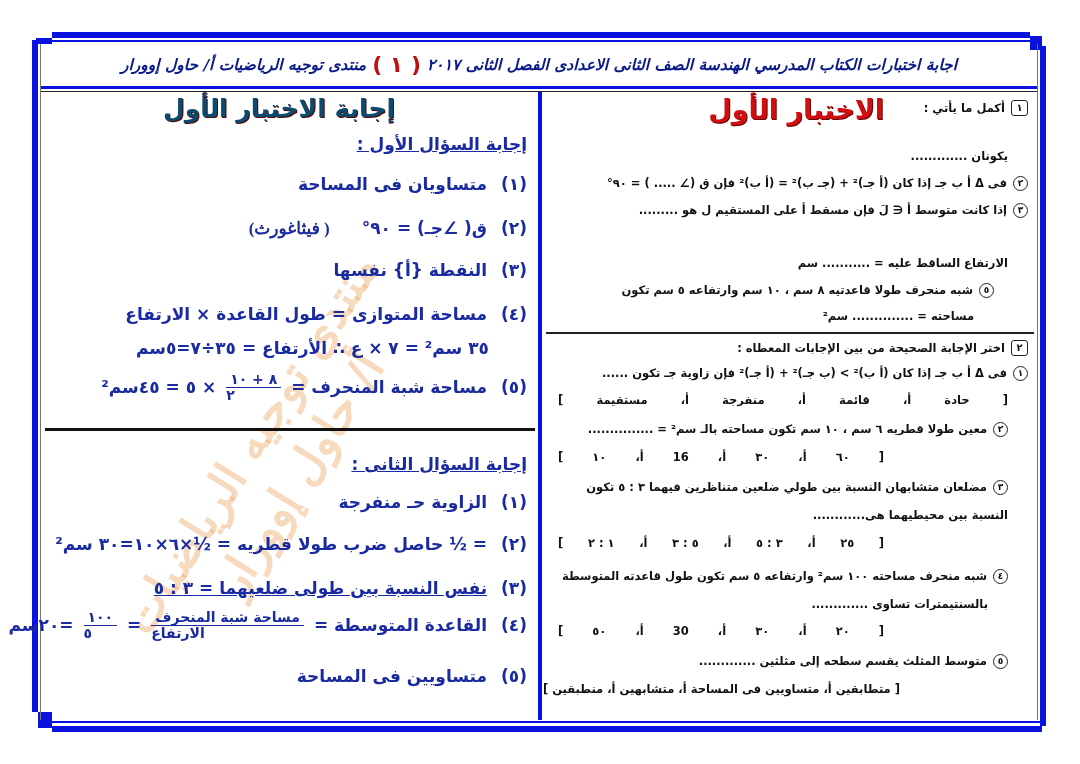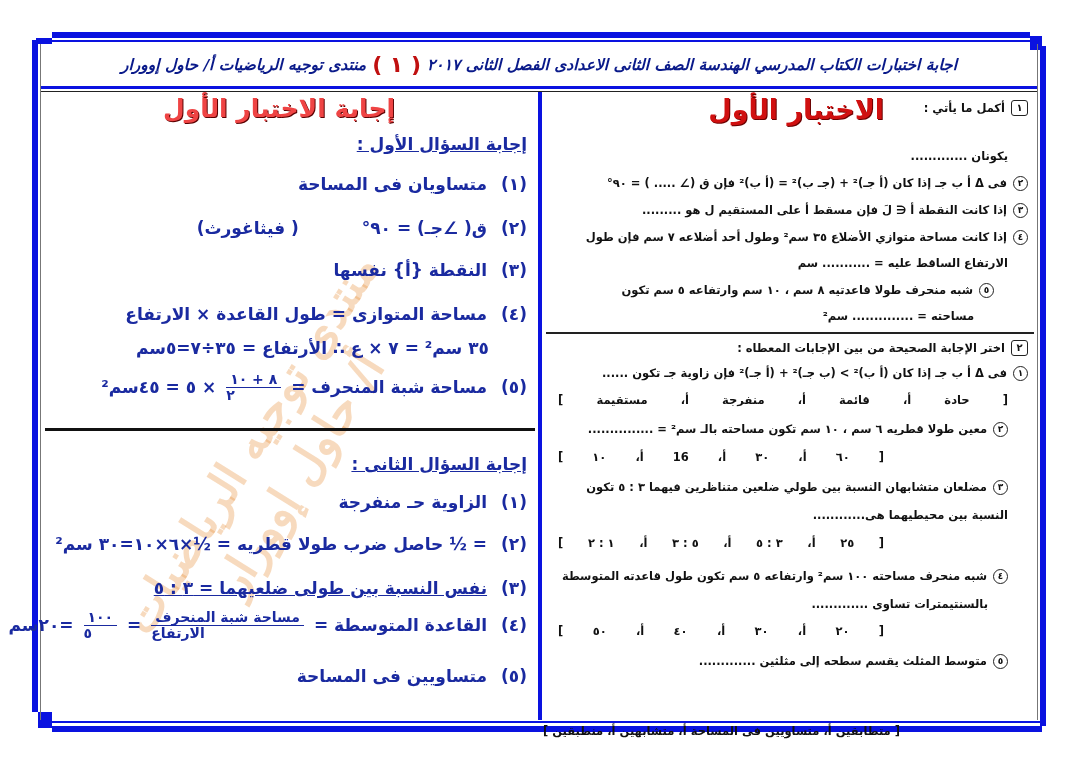--- a/index.html
+++ b/index.html
@@ -58,21 +58,21 @@
   .sec-rule { position: absolute; left: 0; width: 488px; height: 2px; background: #222; }
   .choices { position: absolute; left: 6px; right: 14px; display: flex; justify-content: space-between; white-space: nowrap; }
   .choices span { display: inline-block; }
 
   
   .answers {
     position: absolute; left: 4px; top: 50px; width: 490px; height: 624px; direction: rtl;
     color: #1a2aa0; font-family: "DejaVu Sans", sans-serif; font-weight: bold; font-size: 17px;
   }
   .ans-title {
-    position: absolute; right: 140px; top: 0px; color: #ef4444; font-size: 25px; font-weight: bold;
+    position: absolute; right: 140px; top: 0px; color: #0c4a6e; font-size: 25px; font-weight: bold;
     letter-spacing: -1px; text-shadow: 1px 1px 0 #5a0000;
   }
   .ans-heading { position: absolute; right: 8px; font-size: 17px; text-decoration: underline; color: #1a2aa0; white-space: nowrap; }
   .ans-line { position: absolute; right: 8px; white-space: nowrap; }
   .ans-num { display: inline-block; margin-left: 14px; }
   .frac { display: inline-block; vertical-align: middle; text-align: left; margin: 0 4px; font-size: 14px; line-height: 1.1; }
   .frac .top { display: block; border-bottom: 1.5px solid #1a2aa0; padding: 0 4px; }
   .frac .bot { display: block; }
   .ans-rule { position: absolute; left: 0; width: 490px; height: 3px; background: #111; }
 
@@ -113,23 +113,22 @@
     <div class="exam-title">الاختبار الأول</div>
 
     <div class="line" style="top:6px;">
       <span class="q-badge">١</span><span>أكمل ما يأتي :</span>
     </div>
 
     <div class="line" style="top:55px; right:26px;margin-left:16px;">يكونان .............</div>
 
     <div class="line" style="top:82px;margin-left:20px;"><span class="circ">٢</span><span>فى Δ أ ب جـ إذا كان (أ جـ)² + (جـ ب)² = (أ ب)² فإن ق (∠ ..... ) = ٩٠°</span></div>
 
-    <div class="line" style="top:109px;"><span class="circ">٣</span><span>إذا كانت النقطة أ ∈ لَ فإن مسقط أ على المستقيم ل هو .........</span></div>
-
-    <div class="line" style="top:136px;"><span class="circ">٤</span><span>إذا كانت مساحة متوازي الأضلاع ٣٥ سم² وطول أحد أضلاعه ٧ سم فإن طول</span></div>
+    <div class="line" style="top:109px;"><span class="circ">٣</span><span>إذا كانت متوسط أ ∈ لَ فإن مسقط أ على المستقيم ل هو .........</span></div>
+
     <div class="line" style="top:162px; right:26px;">الارتفاع الساقط عليه = ........... سم</div>
 
     <div class="line" style="top:189px; right:40px;"><span class="circ">٥</span><span>شبه منحرف طولا قاعدتيه ٨ سم ، ١٠ سم وارتفاعه ٥ سم تكون</span></div>
     <div class="line" style="top:215px; right:60px;">مساحته = .............. سم²</div>
 
     <div class="sec-rule" style="top:238px;"></div>
 
     <div class="line" style="top:246px;margin-left:20px;">
       <span class="q-badge">٢</span><span>اختر الإجابة الصحيحة من بين الإجابات المعطاه :</span>
     </div>
@@ -175,45 +174,45 @@
     </div>
 
     <div class="line" style="top:475px; right:26px;"><span class="circ">٤</span><span>شبه منحرف مساحته ١٠٠ سم² وارتفاعه ٥ سم تكون طول قاعدته المتوسطة</span></div>
     <div class="line" style="top:503px; right:46px;">بالسنتيمترات تساوى .............</div>
     <div class="choices" style="top:530px; left:12px; right:150px;">
       <span>[</span>
       <span>٢٠</span>
       <span>أ،</span>
       <span>٣٠</span>
       <span>أ،</span>
-      <span>٤٠</span>
+      <span>30</span>
       <span>أ،</span>
       <span>٥٠</span>
       <span>]</span>
     </div>
 
     <div class="line" style="top:560px; right:26px;"><span class="circ">٥</span><span>متوسط المثلث يقسم سطحه إلى مثلثين .............</span></div>
-    <div class="line" style="top:588px; right:134px;margin-top:42px;">[ متطابقين أ، متساويين فى المساحة أ، متشابهين أ، منطبقين ]</div>
+    <div class="line" style="top:588px; right:134px;">[ متطابقين أ، متساويين فى المساحة أ، متشابهين أ، منطبقين ]</div>
   </div>
 
   <div class="answers">
     <div class="watermark">
       <span>منتدى توجيه الرياضيات</span>
       <span>أ/ حاول إوورار</span>
     </div>
 
     <div class="ans-title">إجابة الاختبار الأول</div>
 
     <div class="ans-heading" style="top:40px;">إجابة السؤال الأول :</div>
 
     <div class="ans-line" style="top:80px;">
       <span class="ans-num">(١)</span><span>متساويان فى المساحة</span>
     </div>
     <div class="ans-line" style="top:124px;">
-      <span class="ans-num">(٢)</span><span>ق( ∠جـ) = ٩٠°</span><span style="margin-right:63px;">( فيثاغورث)</span>
+      <span class="ans-num">(٢)</span><span>ق( ∠جـ) = ٩٠°</span><span style="margin-right:32px;font-family:Liberation Serif, serif;">( فيثاغورث)</span>
     </div>
     <div class="ans-line" style="top:166px;margin-left:28px;">
       <span class="ans-num">(٣)</span><span>النقطة {أ} نفسها</span>
     </div>
     <div class="ans-line" style="top:210px;margin-left:28px;">
       <span class="ans-num">(٤)</span><span>مساحة المتوازى = طول القاعدة × الارتفاع</span>
     </div>
     <div class="ans-line" style="top:244px; right:46px;">٣٥ سم² = ٧ × ع     ∴ الأرتفاع = ٣٥÷٧=٥سم</div>
     <div class="ans-line" style="top:278px;">
       <span class="ans-num">(٥)</span><span>مساحة شبة المنحرف =</span>

